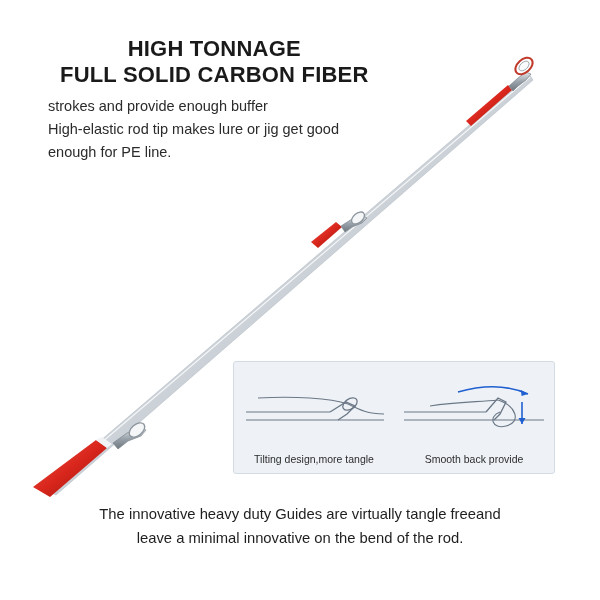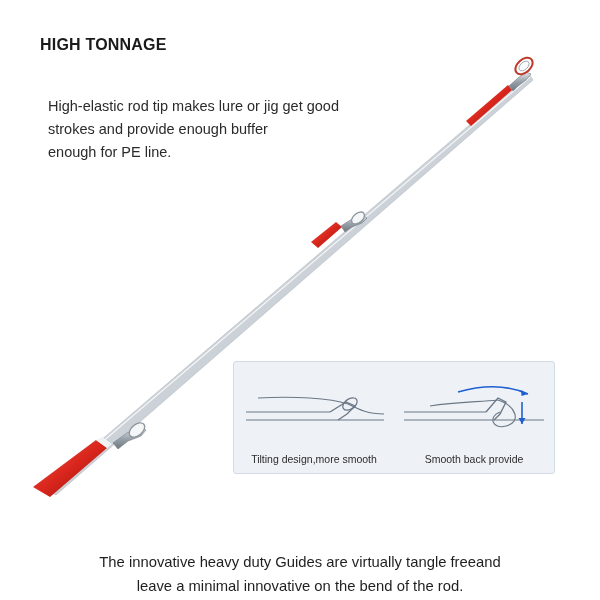--- a/index.html
+++ b/index.html
@@ -16,23 +16,23 @@
   #page {
     position: relative;
     width: 600px;
     height: 600px;
     background: #ffffff;
   }
 
   
   .headline {
     position: absolute;
-    left: 40px;
+    left: 60px;
     top: 36px;
-    font-size: 16px;
+    font-size: 22px;
     font-weight: bold;
     color: #1a1a1a;
     letter-spacing: 0.2px;
     line-height: 1.17;
     text-align: center;
   }
   .headline .line2 {
     display: block;
   }
 
@@ -99,36 +99,36 @@
   
   .bottom-caption {
     position: absolute;
     left: 0;
     top: 503px;
     width: 600px;
     text-align: center;
     font-size: 14.8px;
     color: #1f1f1f;
     line-height: 1.62;
-    margin-top: 48px;
   }
   .bottom-caption span { display: block; }
 </style>
 </head>
 <body>
 
 <div id="page">
 
   <div class="headline">
     <span>HIGH TONNAGE</span>
+    <span class="line2">FULL SOLID CARBON FIBER</span>
   </div>
 
   <div class="subtext">
+    <span>strokes and provide enough buffer</span>
     <span>High-elastic rod tip makes lure or jig get good</span>
-    <span>strokes and provide enough buffer</span>
     <span>enough for PE line.</span>
   </div>
 
   <svg class="rod-layer" viewBox="0 0 600 600">
     <defs>
       <linearGradient id="blankGrad" x1="0" y1="0" x2="1" y2="1">
         <stop offset="0%" stop-color="#f2f4f6"></stop>
         <stop offset="45%" stop-color="#cfd5db"></stop>
         <stop offset="100%" stop-color="#a9b1b9"></stop>
       </linearGradient>
@@ -189,21 +189,21 @@
         <line x1="12" y1="50" x2="96" y2="50" stroke="#6b7785" stroke-width="1.2"></line>
         <line x1="12" y1="58" x2="100" y2="58" stroke="#6b7785" stroke-width="1.2"></line>
         <line x1="100" y1="58" x2="150" y2="58" stroke="#6b7785" stroke-width="1.2"></line>
 
         <path d="M 96,50 L 112,40 L 121,44 L 113,52 L 104,58" fill="none" stroke="#6b7785" stroke-width="1.3"></path>
         <ellipse cx="116" cy="42" rx="8" ry="5" transform="rotate(-35 116 42)" fill="none" stroke="#6b7785" stroke-width="1.3"></ellipse>
 
         <path d="M 24,36 C 60,34 96,36 114,42" fill="none" stroke="#6b7785" stroke-width="1.1"></path>
         <path d="M 114,42 C 126,48 134,52 150,52" fill="none" stroke="#6b7785" stroke-width="1.1"></path>
       </svg>
-      <div class="inset-caption">Tilting design,more smooth</div>
+      <div class="inset-caption">Tilting design,more tangle</div>
     </div>
 
     <div class="inset-cell right">
       <svg viewBox="0 0 160 90" width="160" height="90">
 
         <line x1="10" y1="50" x2="92" y2="50" stroke="#6b7785" stroke-width="1.2"></line>
         <line x1="10" y1="58" x2="96" y2="58" stroke="#6b7785" stroke-width="1.2"></line>
         <line x1="96" y1="58" x2="150" y2="58" stroke="#6b7785" stroke-width="1.2"></line>
 
         <path d="M 92,50 L 104,36 L 112,40 L 106,52 L 100,58" fill="none" stroke="#6b7785" stroke-width="1.3"></path>

